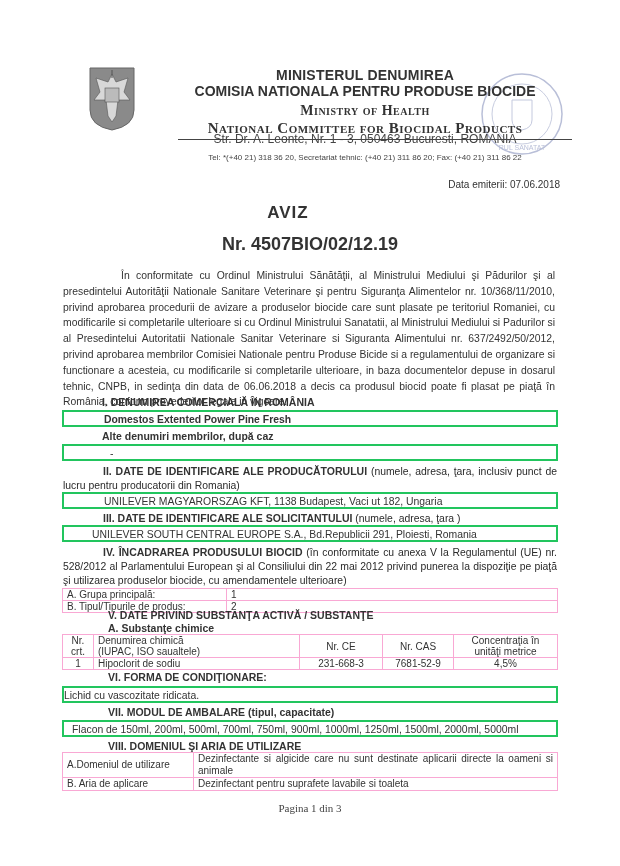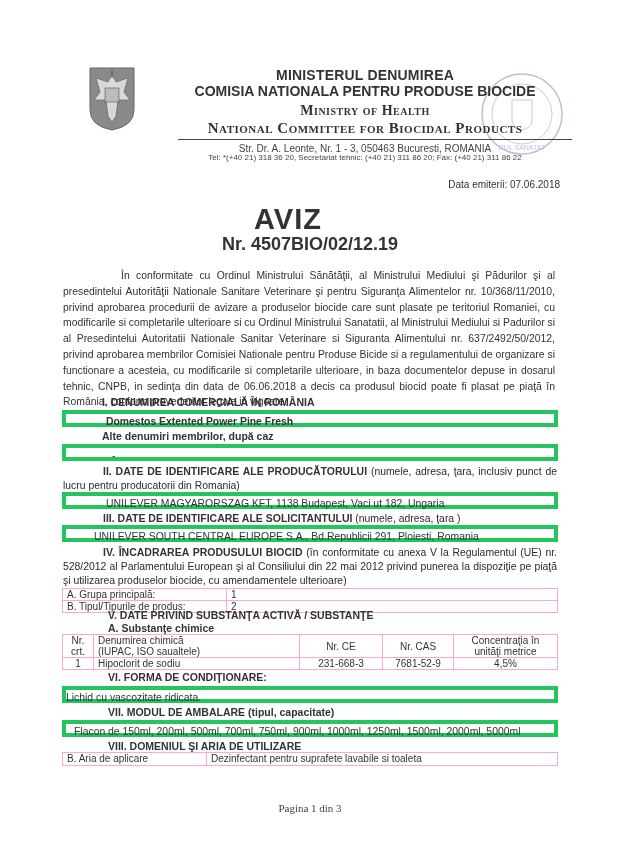--- a/index.html
+++ b/index.html
@@ -6,29 +6,29 @@
   body { width:620px; height:866px; position:relative; overflow:hidden; color:#2a2a2a; font-family:"Liberation Sans", sans-serif; }
   .abs { position:absolute; }
   .crest { left:88px; top:66px; width:48px; height:66px; }
   .stamp { left:478px; top:70px; width:88px; height:88px; }
   .hdr { left:150px; width:430px; text-align:center; }
   .h1 { top:67px; font-weight:bold; font-size:14px; color:#333; letter-spacing:0.2px; }
   .h2 { top:83px; font-weight:bold; font-size:14px; color:#333; }
   .h3 { top:103px; font-family:"Liberation Serif", serif; font-weight:bold; font-size:14px; font-variant:small-caps; color:#333; letter-spacing:0.5px; }
   .h4 { top:120px; font-family:"Liberation Serif", serif; font-weight:bold; font-size:15px; font-variant:small-caps; color:#333; letter-spacing:0.5px; }
   .rule { left:178px; top:139px; width:394px; height:0; border-top:1px solid #444; }
-  .addr { top:143px; font-size:10px; color:#444; }
+  .addr { top:132px; font-size:12px; color:#444; }
   .tel { top:153px; font-size:8px; color:#444; }
   .date { right:60px; top:179px; font-size:10px; color:#333; }
-  .aviz { left:0; width:576px; text-align:center; top:203px; font-weight:bold; font-size:29px; color:#333; letter-spacing:1px; }
+  .aviz { left:0; width:576px; text-align:center; top:203px; font-weight:bold; font-size:17px; color:#333; letter-spacing:1px; }
   .nr { left:0; width:620px; text-align:center; top:234px; font-weight:bold; font-size:18px; color:#333; }
   .para { left:63px; width:492px; top:268px; font-size:10.4px; line-height:15.8px; text-align:justify; color:#333; }
   .para .ind { display:inline-block; width:58px; }
   .sect { font-weight:bold; font-size:10.5px; color:#333; }
-  .box { border:4px solid #22c55e; box-sizing:border-box; font-size:10.4px; color:#333; }
+  .box { border:2px solid #22c55e; box-sizing:border-box; font-size:10.4px; color:#333; }
   .boxline { left:62px; width:496px; height:17px; }
   table { border-collapse:collapse; font-size:10px; color:#333; }
   td { border:1px solid #f9a8d4; padding:0 4px; vertical-align:middle; }
   .footer { left:0; width:620px; text-align:center; top:802px; font-family:"Liberation Serif", serif; font-size:11px; color:#444; }
 </style>
 </head>
 <body>
 
 <div class="abs crest">
   <svg width="48" height="66" viewBox="0 0 48 66">
@@ -120,20 +120,24 @@
 
 <div class="abs sect" style="left:108px; top:671px;">VI. FORMA DE CONDIŢIONARE:</div>
 <div class="abs box boxline" style="top:686px; line-height:15px;"><span>Lichid cu vascozitate ridicata.</span></div>
 
 <div class="abs sect" style="left:108px; top:706px;">VII. MODUL DE AMBALARE (tipul, capacitate)</div>
 <div class="abs box boxline" style="top:720px; padding-left:8px; line-height:15px; white-space:nowrap;"><span>Flacon de  150ml, 200ml, 500ml, 700ml, 750ml, 900ml, 1000ml, 1250ml, 1500ml, 2000ml, 5000ml</span></div>
 
 <div class="abs sect" style="left:108px; top:740px;">VIII. DOMENIUL ŞI ARIA DE UTILIZARE</div>
 <table class="abs" style="left:62px; top:752px; width:496px; line-height:12px;">
   <tbody>
+      <tr>
+    <td style="width:122px;">A.Domeniul de utilizare</td>
+    <td style="text-align:justify;">Dezinfectante si algicide care nu sunt destinate aplicarii directe la oameni si animale</td>
+  </tr>
   <tr>
     <td>B. Aria de aplicare</td>
     <td>Dezinfectant pentru suprafete lavabile si toaleta</td>
   </tr>
 </tbody>
   </table>
 
 <div class="abs footer">Pagina 1 din 3</div>
 
 </body></html>

